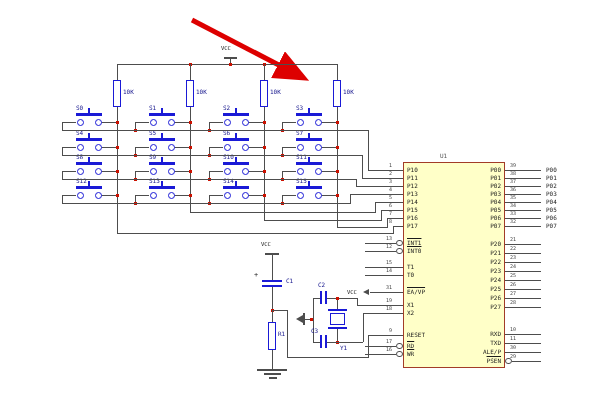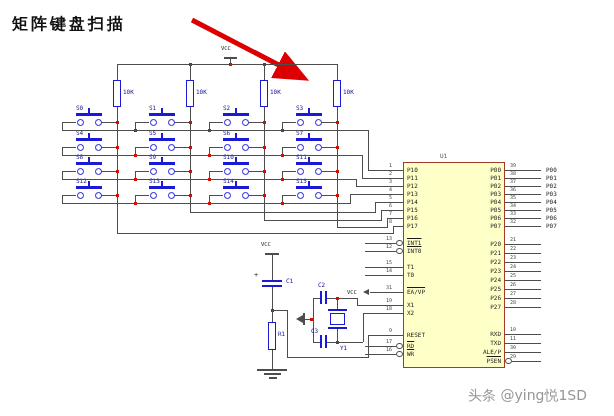--- a/index.html
+++ b/index.html
@@ -32,32 +32,30 @@
            letter-spacing:4px;color:#111;}
   #watermark{position:absolute;left:468px;top:387px;font-size:14px;color:#979797;}
   #red-arrow{position:absolute;left:0;top:0;pointer-events:none;}
   #red-arrow line{stroke:var(--arrow);}
   #red-arrow path{fill:var(--arrow);}
 </style>
 </head>
 <body>
 
 <div id="canvas">
-  <div id="title">矩阵键盘扫描</div>
 
   <svg id="red-arrow" width="614" height="416">
     <defs>
       <marker id="ah" markerWidth="7" markerHeight="7" refX="4.5" refY="3" orient="auto">
         <path d="M0,0 L7,3 L0,6 z"></path>
       </marker>
     </defs>
     <line x1="192" y1="20" x2="298" y2="75" stroke-width="5" marker-end="url(#ah)"></line>
   </svg>
 
-  <div id="watermark">头条 @ying悦1SD</div>
 <div class="wire" style="left: 117px; top: 64px; width: 221px; height: 1px;"></div>
     <div class="wire" style="left: 224px; top: 57px; width: 13px; height: 2px;"></div>
     <div class="wire" style="left: 230px; top: 58px; width: 1px; height: 7px;"></div>
     <div class="lbl pwr" style="left: 221px; top: 45px;">VCC</div>
     <div class="dot" style="left: 188.5px; top: 62.5px;"></div>
     <div class="dot" style="left: 228.5px; top: 62.5px;"></div>
     <div class="dot" style="left: 262.5px; top: 62.5px;"></div>
     <div class="wire" style="left: 117px; top: 64px; width: 1px; height: 16px;"></div>
     <div class="comp" style="left: 113px; top: 80px; width: 8px; height: 27px;"></div>
     <div class="lbl des" style="left: 123px; top: 88px;">10K</div>

